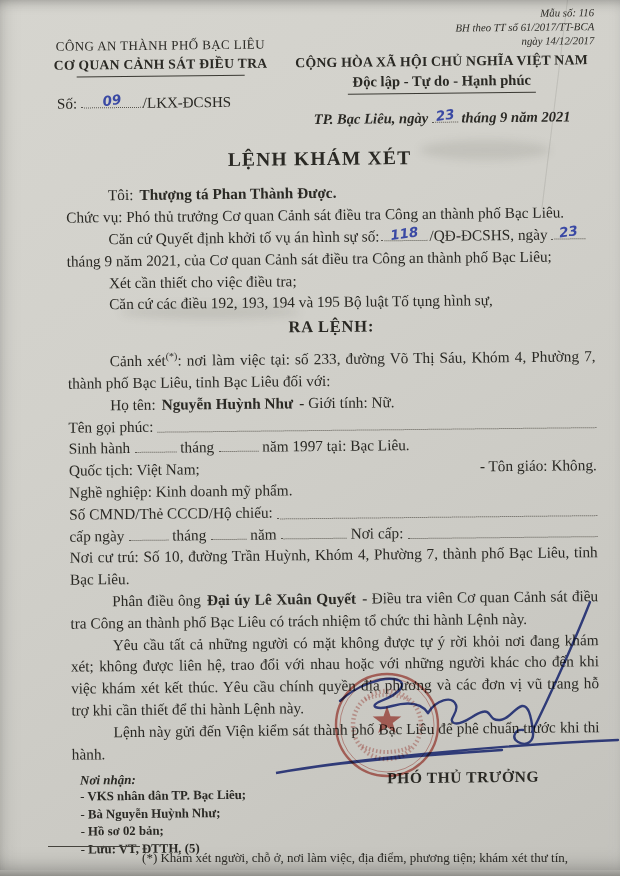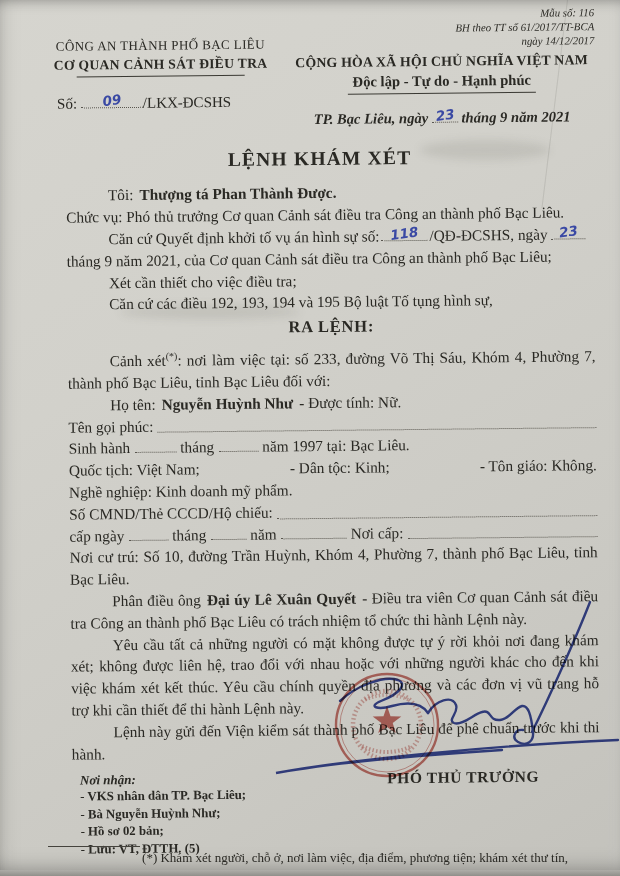--- a/index.html
+++ b/index.html
@@ -140,38 +140,37 @@
         </span>
       </div>
       <p class="line">tháng 9 năm 2021, của Cơ quan Cảnh sát điều tra Công an thành phố Bạc Liêu;</p>
       <p class="line ind">Xét cần thiết cho việc điều tra;</p>
       <p class="line ind">Căn cứ các điều 192, 193, 194 và 195 Bộ luật Tố tụng hình sự,</p>
 
       <div class="heading2">RA LỆNH:</div>
 
       <p class="line ind"><span>Cảnh xét</span><sup>(*)</sup><span>: nơi làm việc tại: số 233, đường Võ Thị Sáu, Khóm 4, Phường 7, thành phố Bạc Liêu, tỉnh Bạc Liêu đối với:</span></p>
 
-      <p class="line ind"><span>Họ tên:</span><span class="sp"></span><span class="b">Nguyễn Huỳnh Như</span><span class="sp"></span><span>- Được tính: Nữ.</span></p>
+      <p class="line ind"><span>Họ tên:</span><span class="sp"></span><span class="b">Nguyễn Huỳnh Như</span><span class="sp"></span><span>- Giới tính: Nữ.</span></p>
 
       <div class="row">
         <span>Tên gọi phúc:</span>
         <span class="dotfill"></span>
       </div>
 
       <div class="row">
         <span>Sinh hành</span>
         <span class="dotline" style="width:42px;margin:0 4px"></span>
         <span>tháng</span>
         <span class="dotline" style="width:40px;margin:0 4px"></span>
         <span>năm 1997 tại: Bạc Liêu.</span>
       </div>
 
       <div class="row" style="justify-content:space-between">
         <span>Quốc tịch: Việt Nam;</span>
-        <span>- Dân tộc: Kinh;</span>
         <span>- Tôn giáo: Không.</span>
       </div>
 
       <p class="line">Nghề nghiệp: Kinh doanh mỹ phẩm.</p>
 
       <div class="row">
         <span>Số CMND/Thẻ CCCD/Hộ chiếu:</span>
         <span class="dotfill"></span>
       </div>
 

